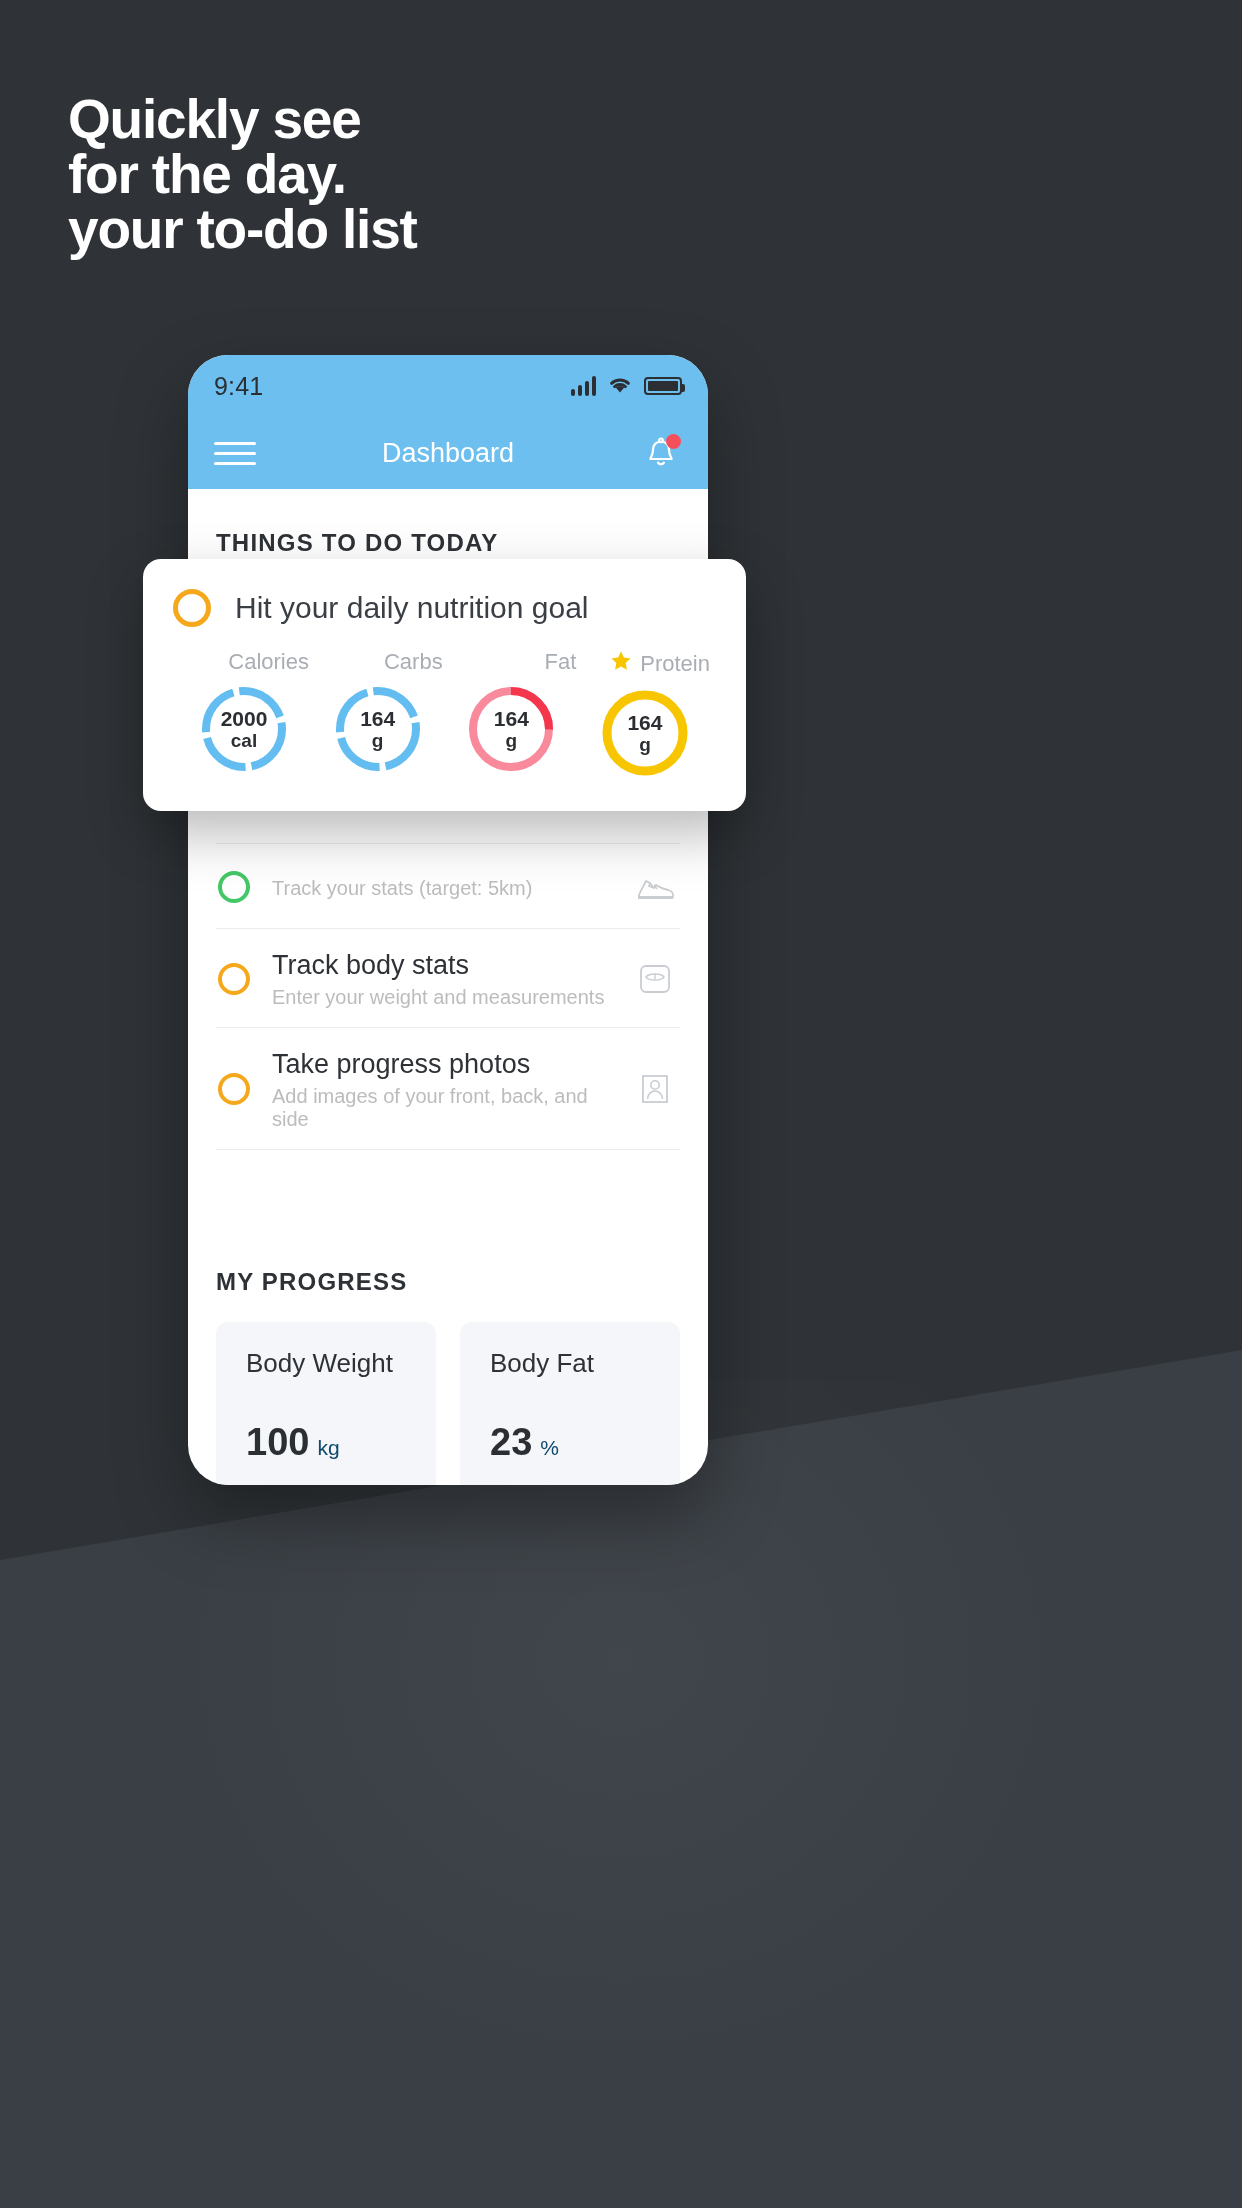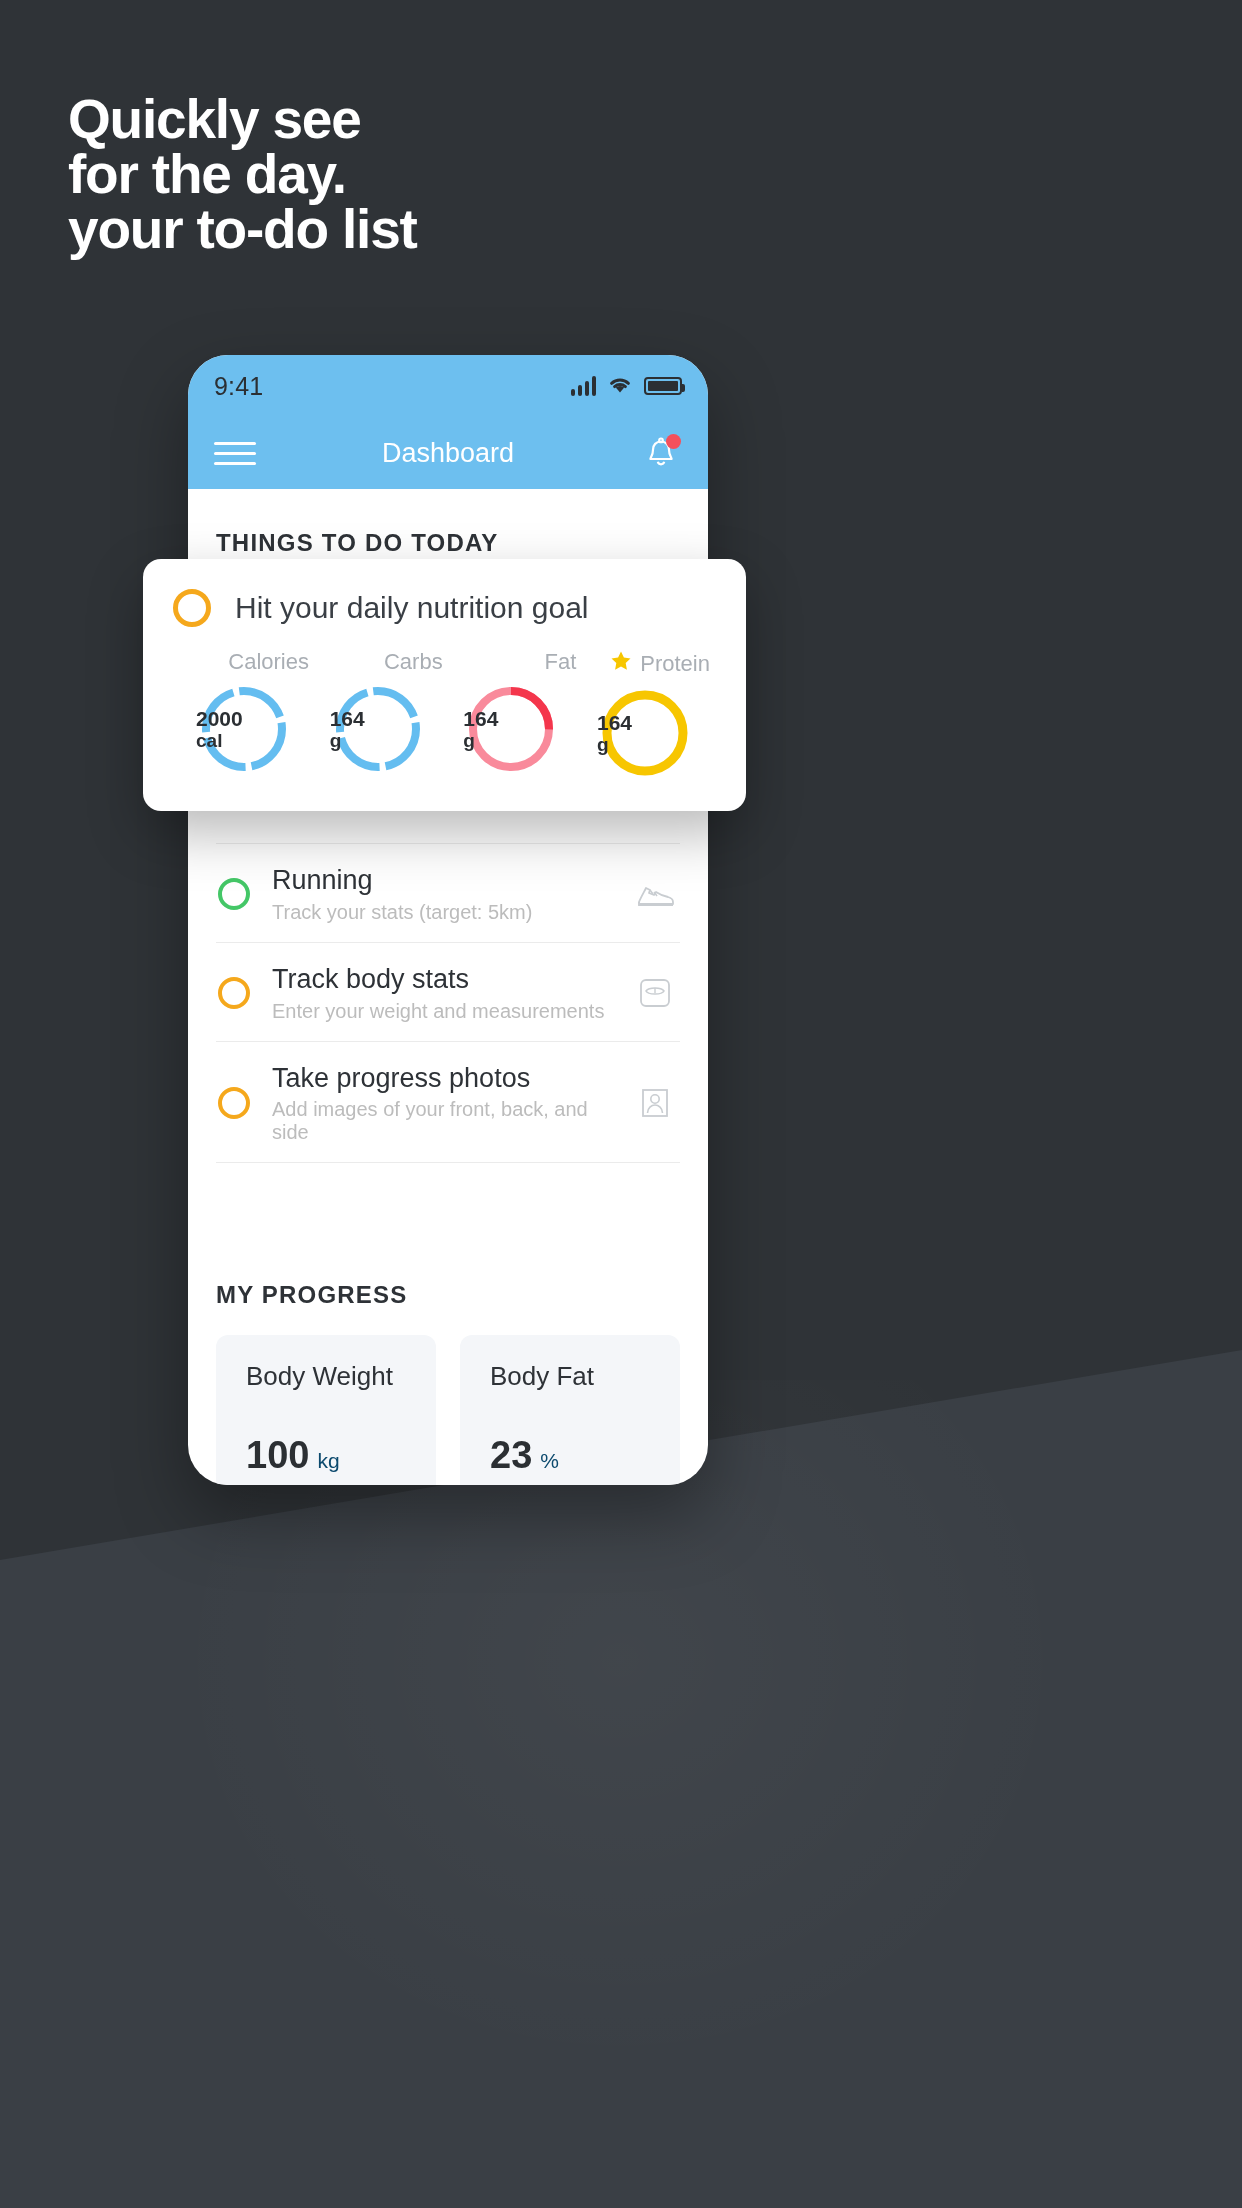--- a/index.html
+++ b/index.html
@@ -148,21 +148,21 @@
   .macros{ display:flex; justify-content:space-between; margin-top:22px; padding:0 6px; }
   .macro{ width:130px; text-align:center; }
   .macro-label{
     font-size:22px; color:#a9aeb4; margin-bottom:6px;
     display:flex; align-items:center; justify-content:flex-end; gap:7px;
   }
   .macro-ring{ position:relative; width:96px; height:96px; margin:0 auto; }
   .macro-ring svg{ display:block; }
   .macro-center{
     position:absolute; inset:0; display:flex; flex-direction:column;
-    align-items:flex-start; justify-content:center; line-height:1.12;
+    align-items:center; justify-content:center; line-height:1.12;
   }
   .macro-num{ font-size:21px; font-weight:bold; color:#2b2f33; }
   .macro-unit{ font-size:19px; font-weight:bold; color:#2b2f33; }
 </style>
 </head>
 <body>
 
 <div class="bg-wedge"></div>
 <div class="bg-glow"></div>
 
@@ -215,21 +215,20 @@
 
   <div class="content">
 
     <div class="section-title">THINGS TO DO TODAY</div>
 
     <div class="tasklist">
 
       <div class="task">
         <span class="ring-check green"></span>
         <div class="task-text">
-          <div class="task-title">Running</div>
           <div class="task-sub">Track your stats (target: 5km)</div>
         </div>
         <span class="task-icon">
           <svg width="46" height="46" viewBox="0 0 46 46">
             <path d="M7 31 c2-5 5-10 7-14 l4 2 -1 3 5 2 2-3 c3 2 7 4 12 5 4 1 5 3 5 5 l0 2 -34 0 Z" fill="none" stroke="#c9cdd1" stroke-width="1.8" stroke-linejoin="round"></path>
             <path d="M7 31 l0 3 34 0" fill="none" stroke="#c9cdd1" stroke-width="1.8"></path>
             <path d="M18 19 l3 4 M22 21 l3 4" fill="none" stroke="#c9cdd1" stroke-width="1.5"></path>
           </svg>
         </span>
       </div>

